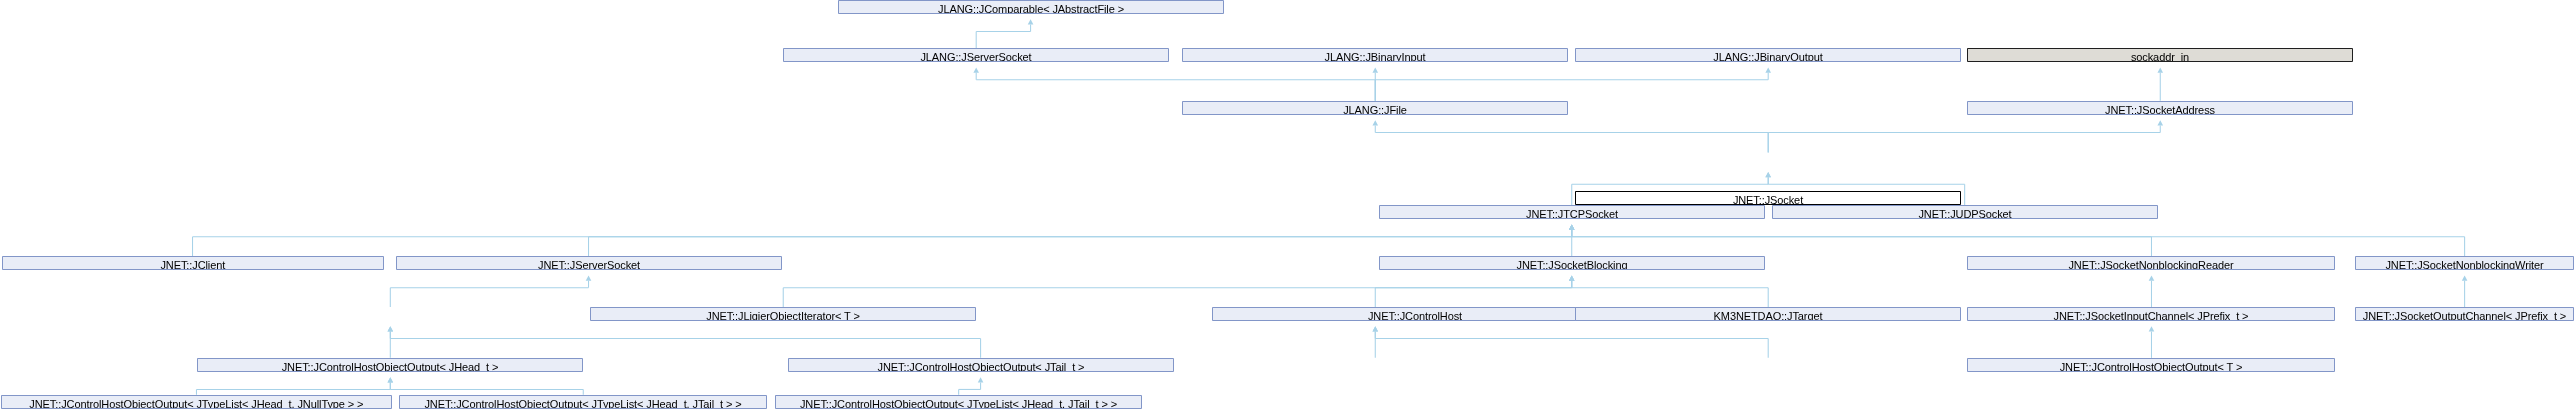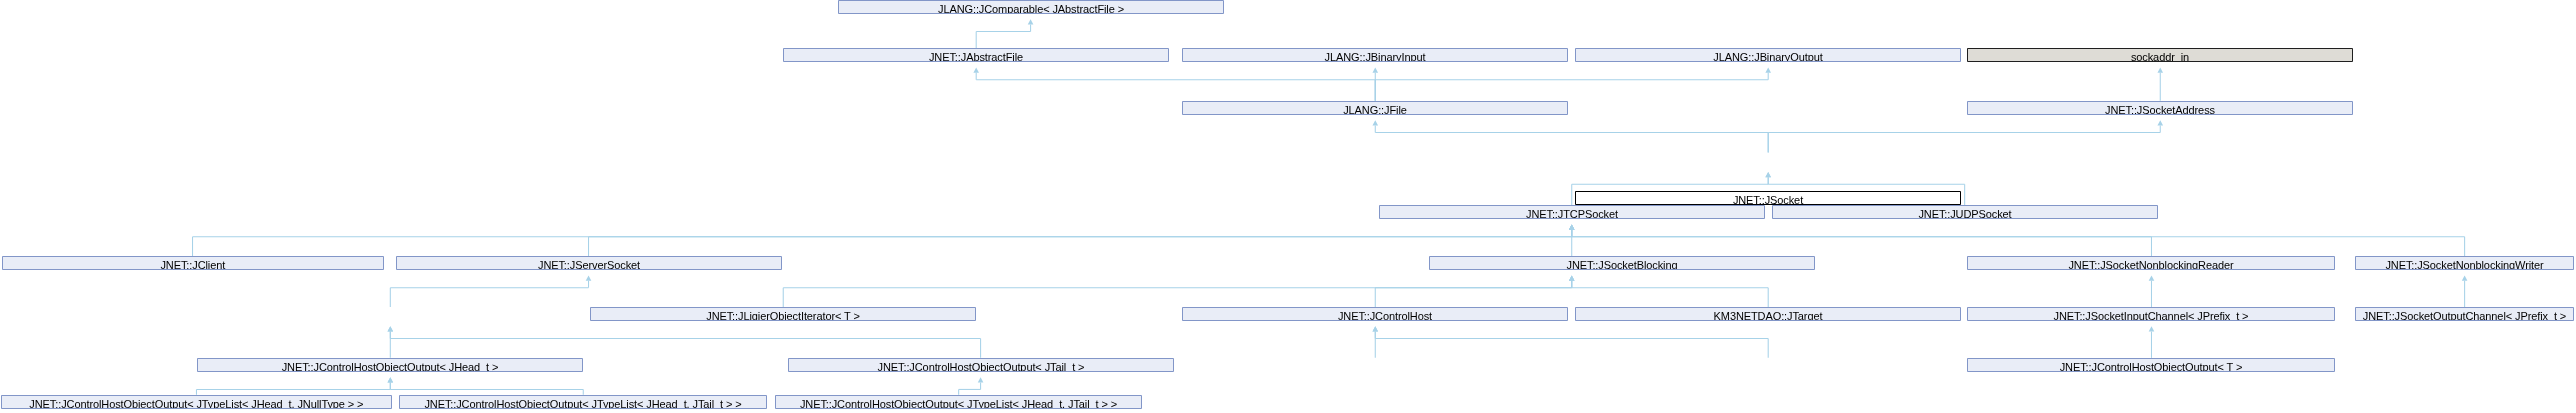--- a/index.html
+++ b/index.html
@@ -148,36 +148,36 @@
       <line x1="665" y1="450" x2="665" y2="444" stroke="#a7d2e8" stroke-width="1.2"></line>
       <line x1="665" y1="444" x2="445" y2="444" stroke="#a7d2e8" stroke-width="1.2"></line>
       <line x1="445" y1="444" x2="445" y2="436" stroke="#a7d2e8" stroke-width="1.2"></line>
       <polygon points="441.8,436 448.2,436 445,430" fill="#a7d2e8"></polygon>
       <line x1="1093" y1="450" x2="1093" y2="444" stroke="#a7d2e8" stroke-width="1.2"></line>
       <line x1="1093" y1="444" x2="1118" y2="444" stroke="#a7d2e8" stroke-width="1.2"></line>
       <line x1="1118" y1="444" x2="1118" y2="436" stroke="#a7d2e8" stroke-width="1.2"></line>
       <polygon points="1114.8,436 1121.2,436 1118,430" fill="#a7d2e8"></polygon>
     </svg>
 <div class="node" style="left: 838px; top: 0px; width: 386px;">JLANG::JComparable&lt; JAbstractFile &gt;</div>
-    <div class="node" style="left: 783px; top: 48px; width: 386px;">JNET::JAbstractFile</div>
+    <div class="node" style="left: 783px; top: 48px; width: 386px;">JLANG::JServerSocket</div>
     <div class="node" style="left: 1182px; top: 48px; width: 386px;">JLANG::JBinaryInput</div>
     <div class="node" style="left: 1575px; top: 48px; width: 386px;">JLANG::JBinaryOutput</div>
     <div class="node external" style="left: 1967px; top: 48px; width: 386px;">sockaddr_in</div>
     <div class="node" style="left: 1182px; top: 101px; width: 386px;">JLANG::JFile</div>
     <div class="node" style="left: 1967px; top: 101px; width: 386px;">JNET::JSocketAddress</div>
     <div class="node focus" style="left: 1575px; top: 153px; width: 386px;">JNET::JSocket</div>
     <div class="node" style="left: 1379px; top: 205px; width: 386px;">JNET::JTCPSocket</div>
     <div class="node" style="left: 1772px; top: 205px; width: 386px;">JNET::JUDPSocket</div>
     <div class="node" style="left: 1.8px; top: 256px; width: 382px;">JNET::JClient</div>
     <div class="node" style="left: 396px; top: 256px; width: 386px;">JNET::JServerSocket</div>
-    <div class="node" style="left: 1429px; top: 256px; width: 386px;">JNET::JSocketBlocking</div>
+    <div class="node" style="left: 1379px; top: 256px; width: 386px;">JNET::JSocketBlocking</div>
     <div class="node" style="left: 1967px; top: 256px; width: 368px;">JNET::JSocketNonblockingReader</div>
     <div class="node" style="left: 2355px; top: 256px; width: 219px;">JNET::JSocketNonblockingWriter</div>
     <div class="node" style="left: 590px; top: 307px; width: 386px;">JNET::JLigierObjectIterator&lt; T &gt;</div>
-    <div class="node" style="left: 1182px; top: 307px; width: 386px; padding-left: 20px;">JNET::JControlHost</div>
+    <div class="node" style="left: 1212px; top: 307px; width: 386px; padding-left: 20px;">JNET::JControlHost</div>
     <div class="node" style="left: 1575px; top: 307px; width: 386px;">KM3NETDAQ::JTarget</div>
     <div class="node" style="left: 1967px; top: 307px; width: 368px;">JNET::JSocketInputChannel&lt; JPrefix_t &gt;</div>
     <div class="node" style="left: 2355px; top: 307px; width: 219px;">JNET::JSocketOutputChannel&lt; JPrefix_t &gt;</div>
     <div class="node" style="left: 197px; top: 358px; width: 386px;">JNET::JControlHostObjectOutput&lt; JHead_t &gt;</div>
     <div class="node" style="left: 788px; top: 358px; width: 386px;">JNET::JControlHostObjectOutput&lt; JTail_t &gt;</div>
     <div class="node" style="left: 1967px; top: 358px; width: 368px;">JNET::JControlHostObjectOutput&lt; T &gt;</div>
     <div class="node" style="left: 0.9px; top: 395px; width: 391px;">JNET::JControlHostObjectOutput&lt; JTypeList&lt; JHead_t, JNullType &gt; &gt;</div>
     <div class="node" style="left: 399px; top: 395px; width: 368px;">JNET::JControlHostObjectOutput&lt; JTypeList&lt; JHead_t, JTail_t &gt; &gt;</div>
     <div class="node" style="left: 775px; top: 395px; width: 367px;">JNET::JControlHostObjectOutput&lt; JTypeList&lt; JHead_t, JTail_t &gt; &gt;</div>
   </div>

